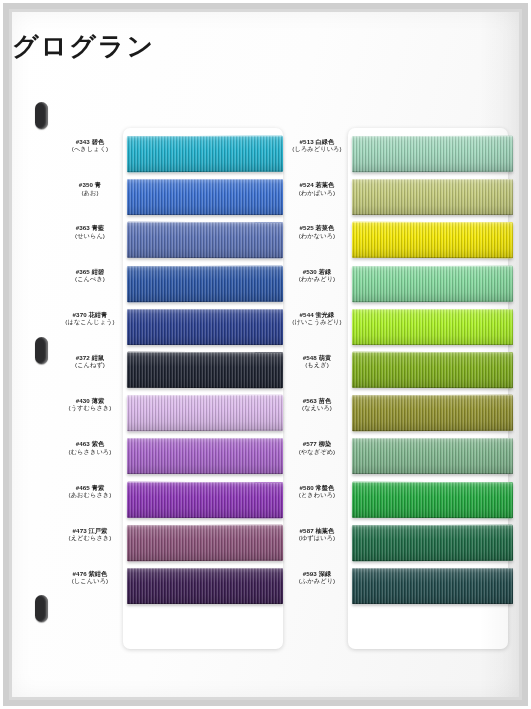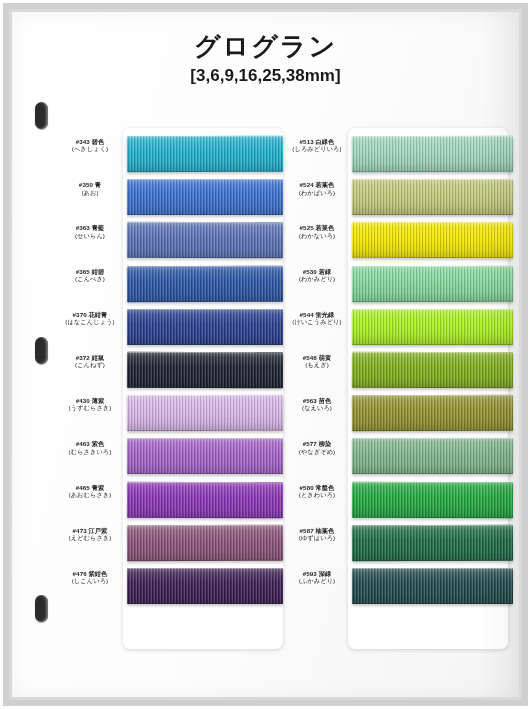--- a/index.html
+++ b/index.html
@@ -58,21 +58,21 @@
     background:linear-gradient(90deg,rgba(0,0,0,0) 0%,rgba(0,0,0,0.045) 100%);
     pointer-events:none;
   }
 
   
   .header {
     position: absolute;
     left: 0;
     top: 20px;
     width: 507px;
-    text-align: center;
+    text-align: left;
     color: #1d1d1d;
   }
   .header .title {
     font-size: 26px;
     font-weight: 700;
     letter-spacing: 2px;
     line-height: 1.15;
     color: #1a1a1a;
   }
   .header .subtitle {
@@ -199,21 +199,20 @@
 </head>
 <body>
 
 <div class="page">
   <div class="scan-frame"></div>
 
   <div class="sheet">
 
     <div class="header">
       <div class="title">グログラン</div>
-      <div class="subtitle">[3,6,9,16,25,38mm]</div>
     </div>
 
     <div class="hole h1"></div>
     <div class="hole h2"></div>
     <div class="hole h3"></div>
 
     <div class="col col-left">
       <div class="col-inner">
         <div class="ribbon-card"></div>
         <div id="left-rows">

